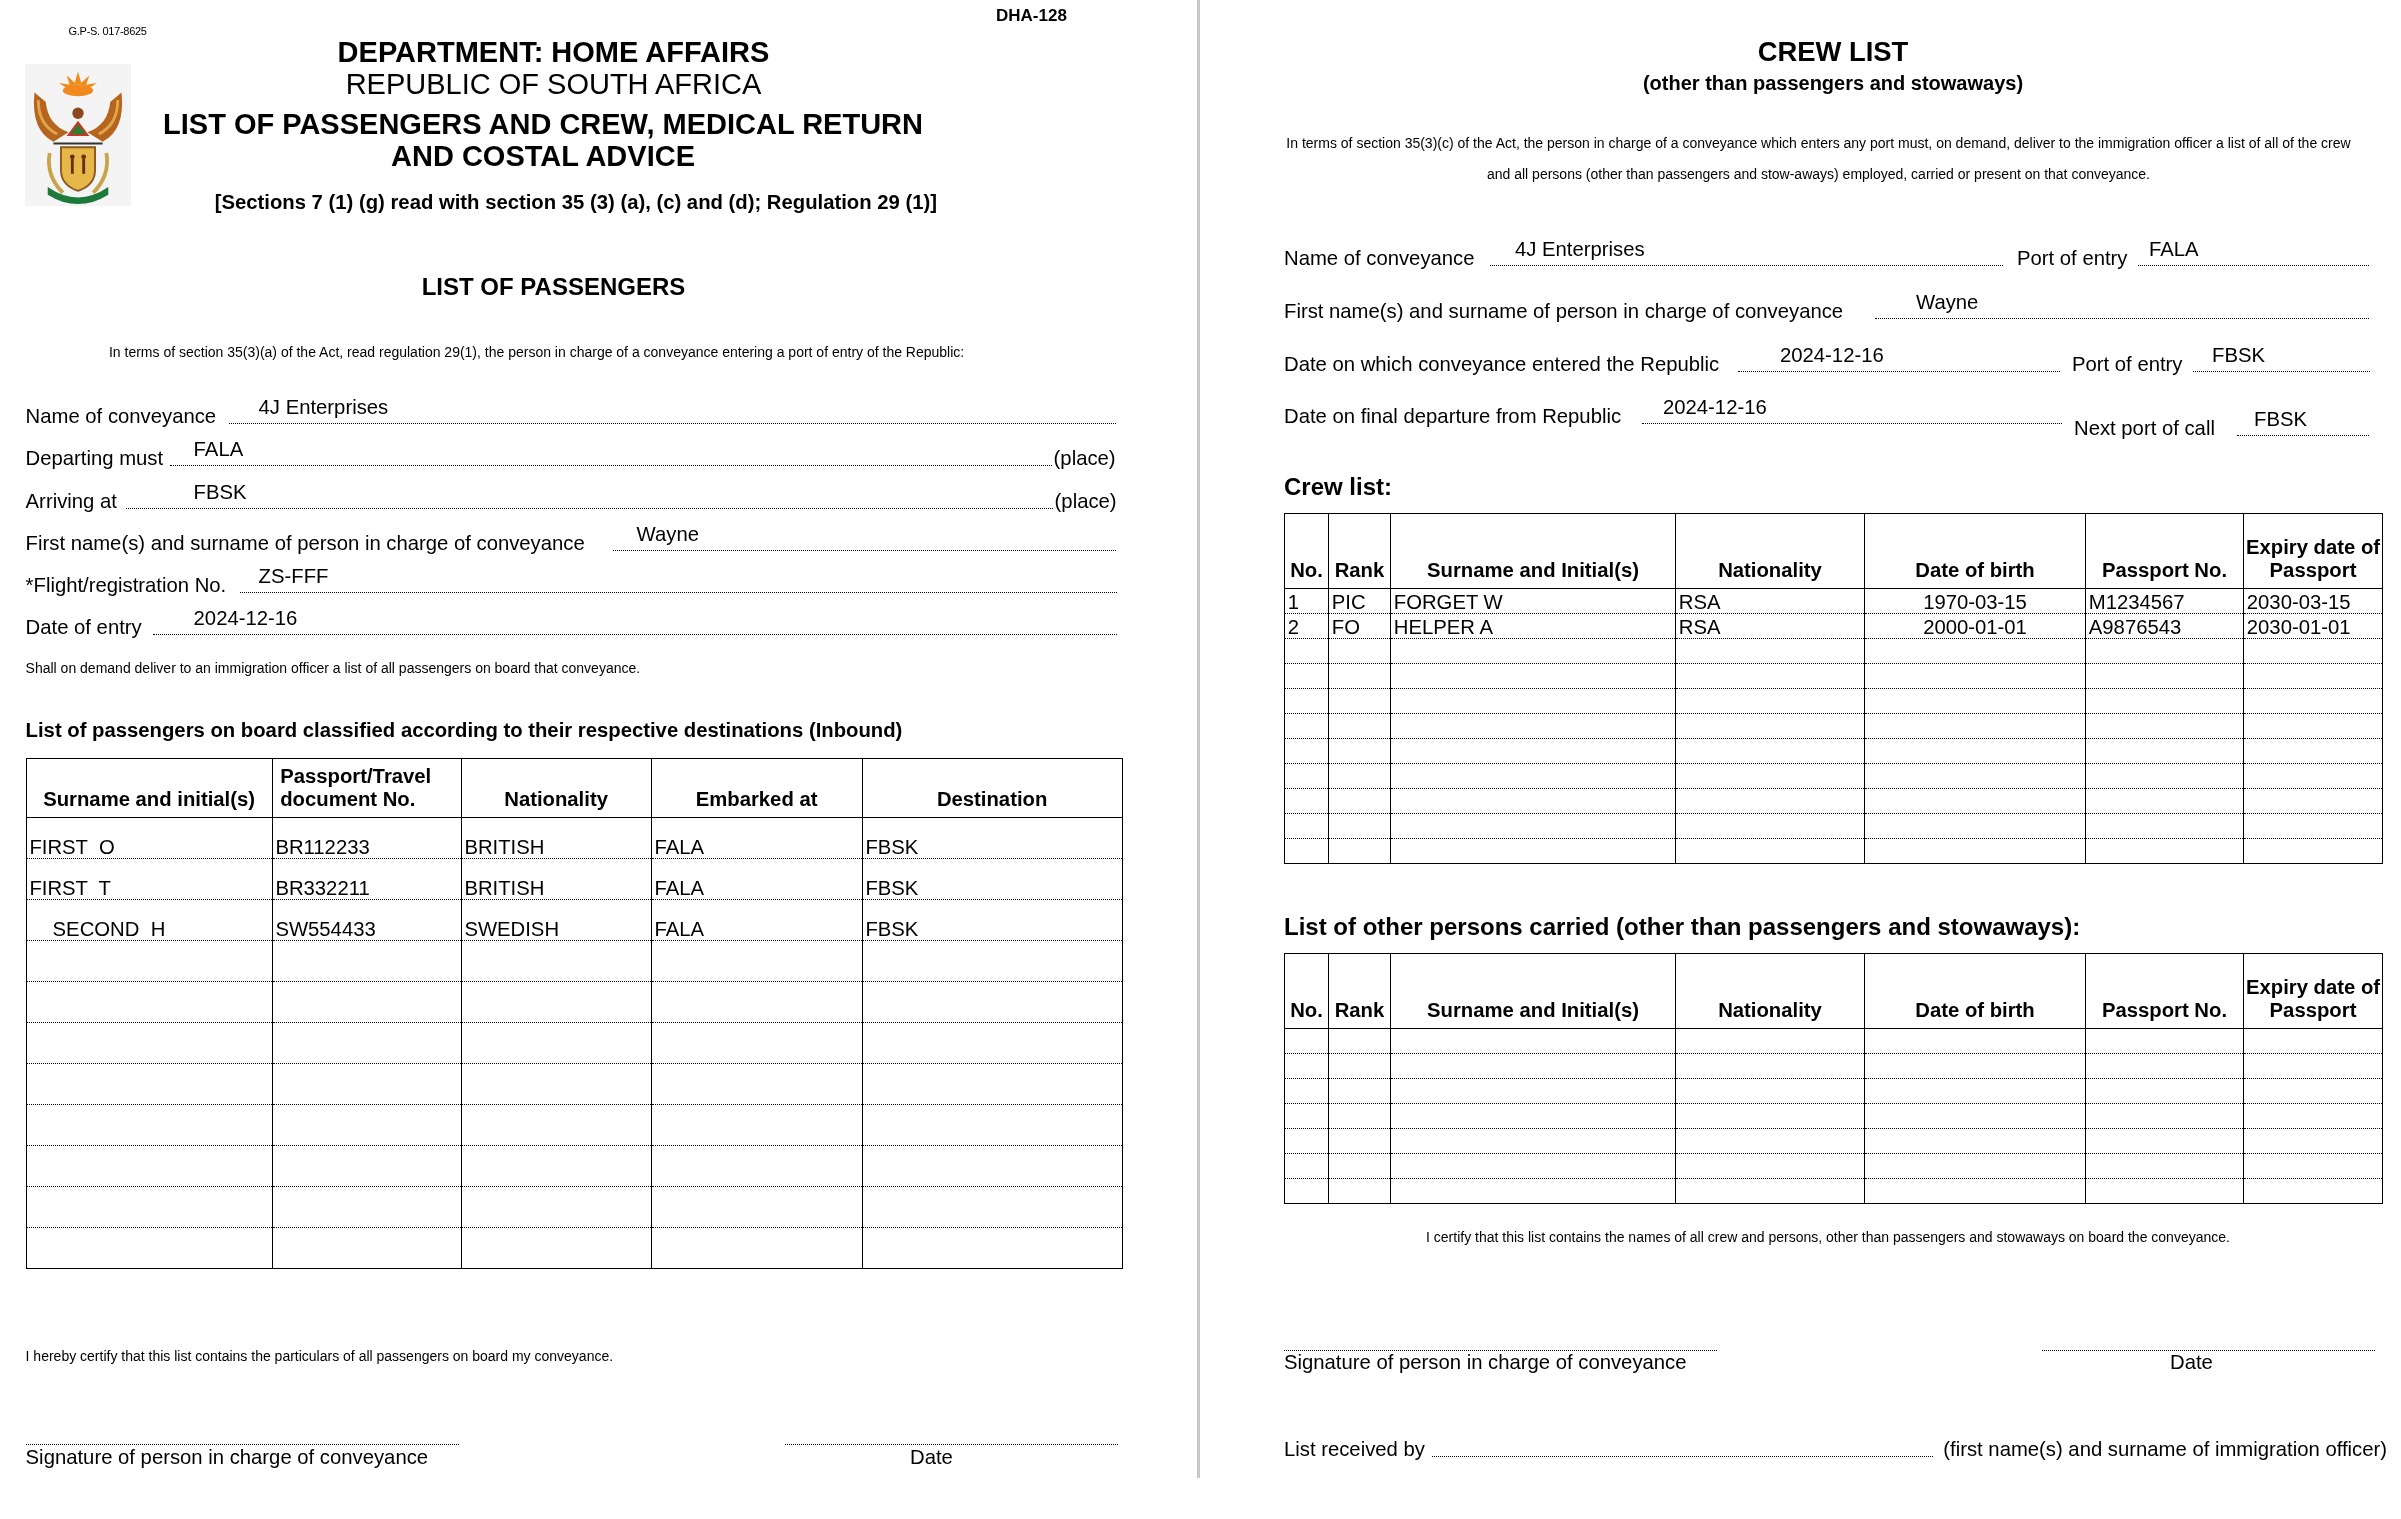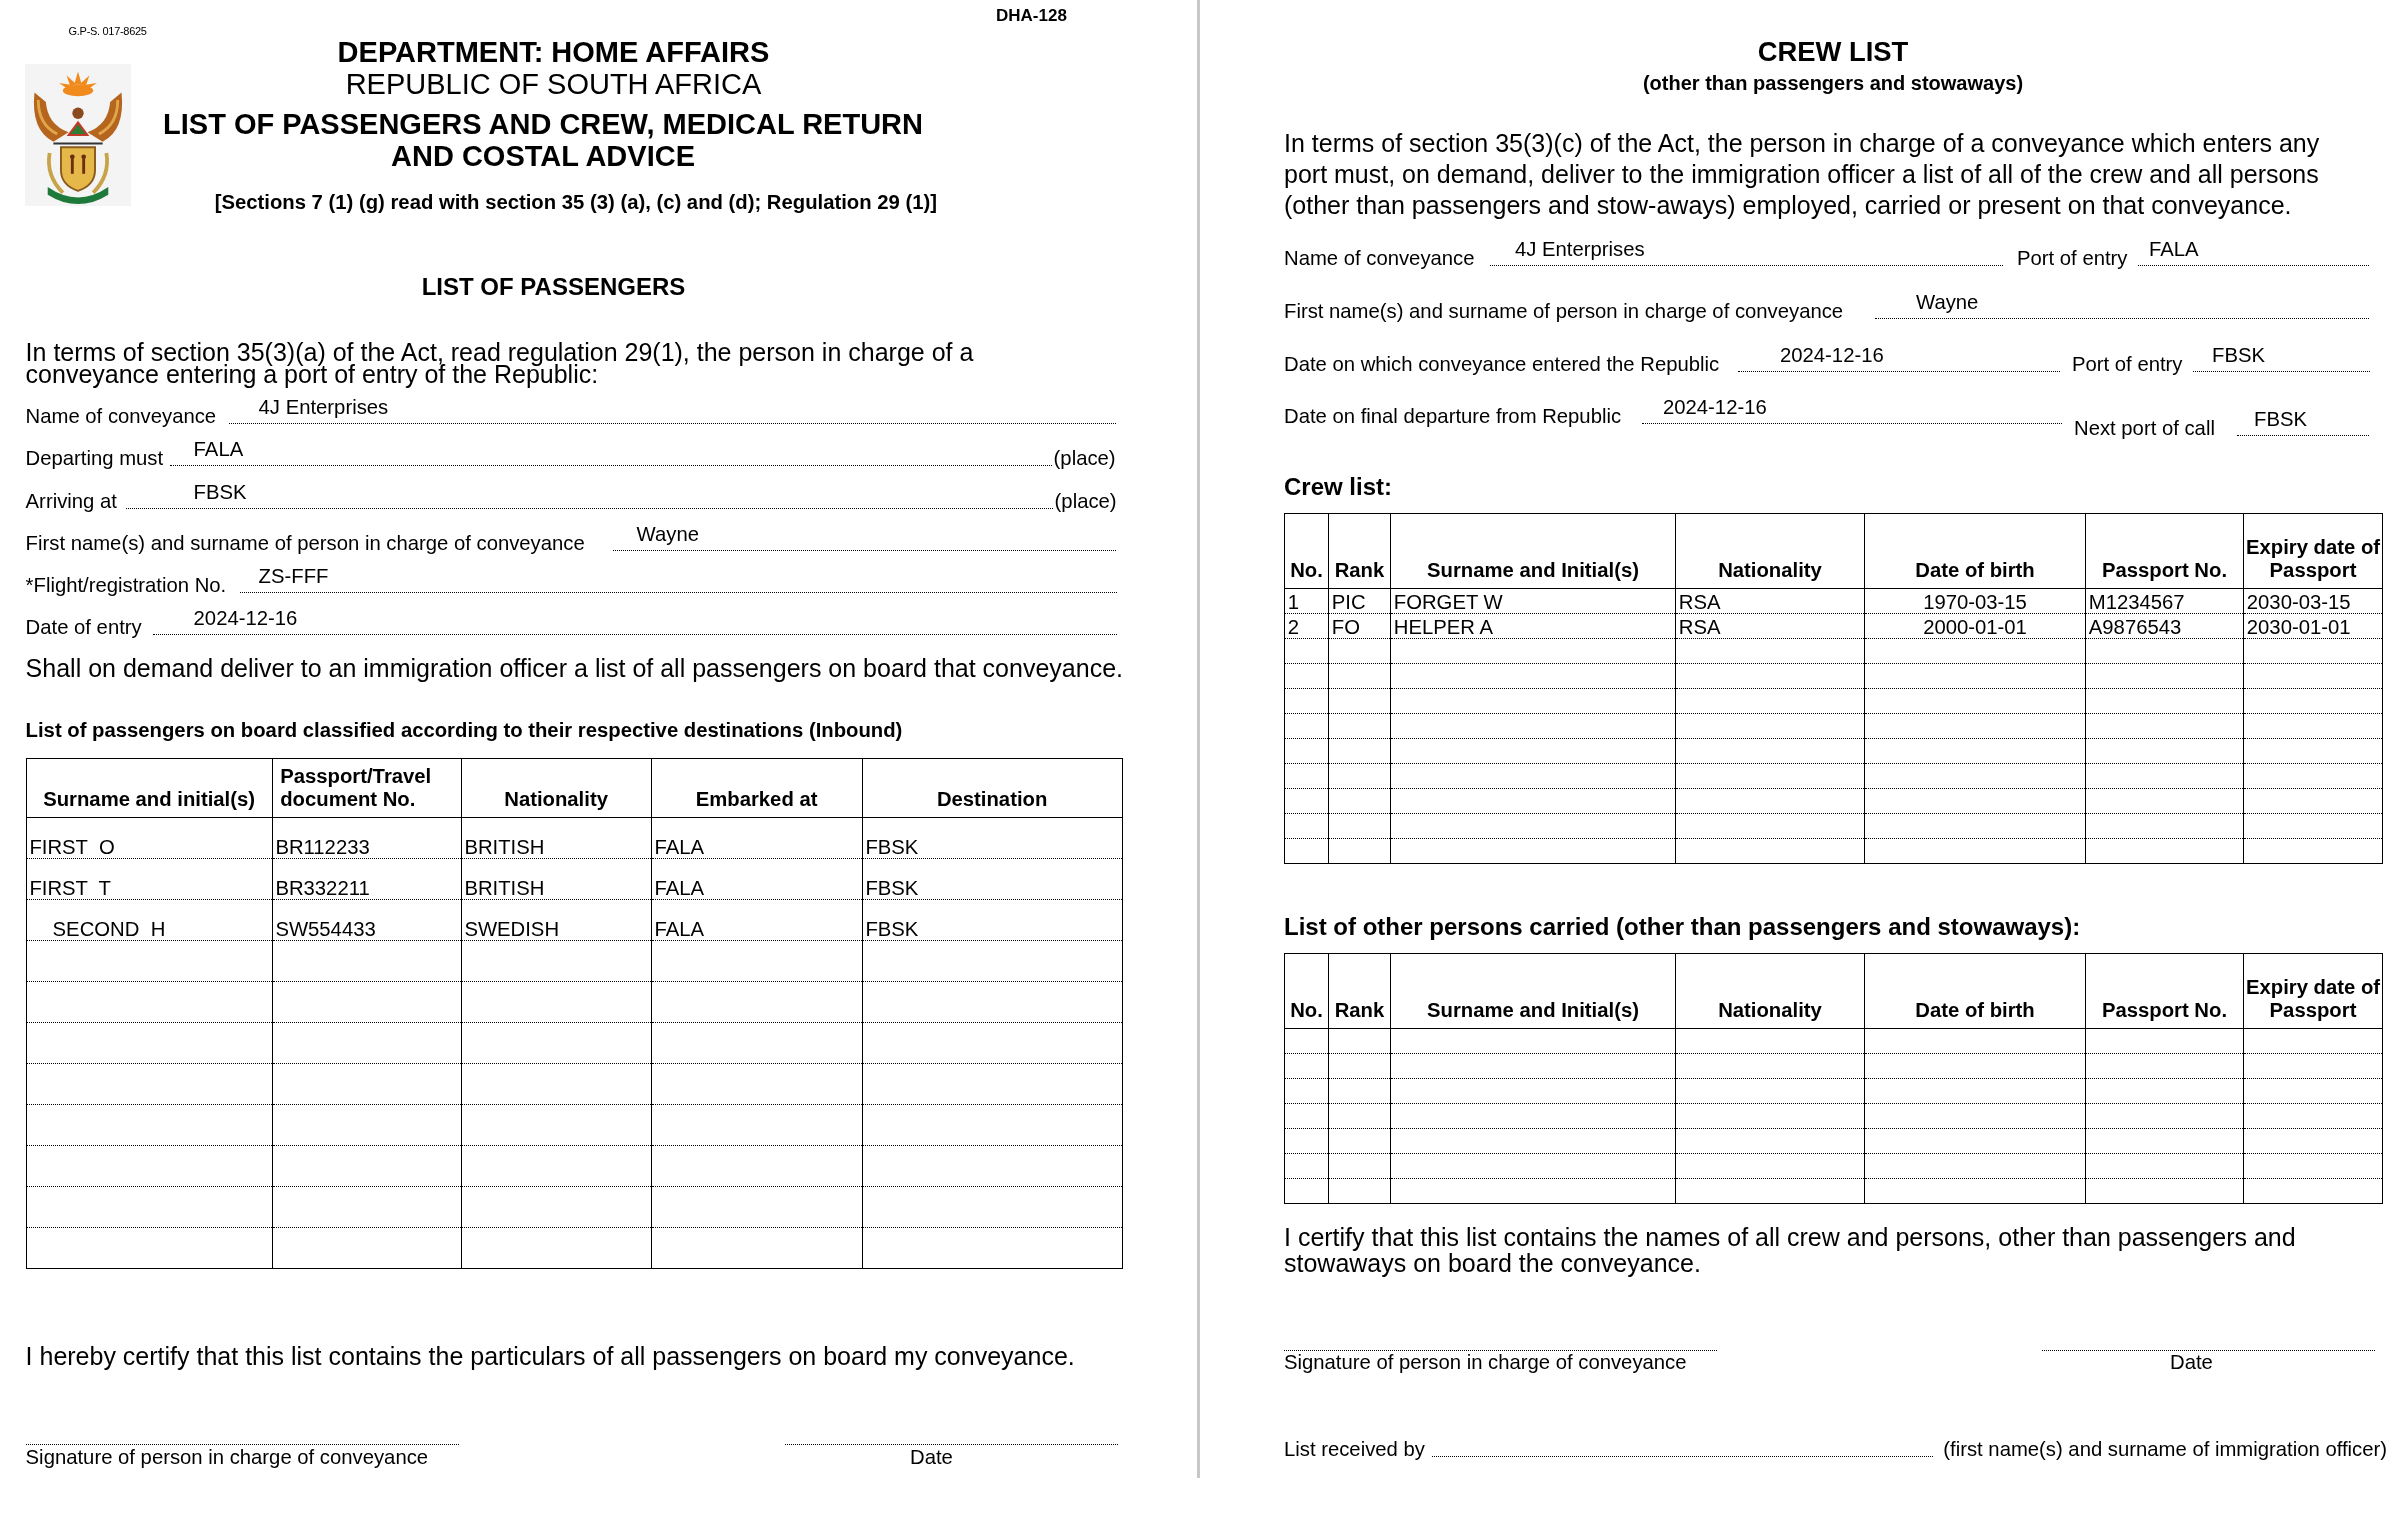--- a/index.html
+++ b/index.html
@@ -14,21 +14,21 @@
   .divider { position:absolute; left:1197px; top:0; width:2.8px; height:1478px; background:#c8c8c8; }
 
   .crest { position:absolute; left:24.6px; top:64px; width:106px; height:142px; }
 
   .h1 { left:170px; width:767px; top:36px; font-size:29px; font-weight:bold; text-align:center; }
   .h2 { left:170px; width:767px; top:68px; font-size:29px; text-align:center; }
   .h3 { left:141px; width:804px; top:108px; font-size:29px; font-weight:bold; text-align:center; line-height:32px; white-space:normal; }
   .h4 { left:170px; width:767px; top:191px; font-size:20.3px; font-weight:bold; text-align:right; line-height:22px; white-space:normal; }
   .h5 { left:170px; width:767px; top:273px; font-size:24px; font-weight:bold; text-align:center; }
 
-  .para { font-size:25px; line-height:22px; white-space:normal; }
+  .para { font-size:14px; line-height:22px; white-space:normal;text-align:center; }
 
   
   .field { position:absolute; font-size:20.3px; height:28px; }
   .field .lbl { position:absolute; left:0; bottom:0; white-space:nowrap; }
   .field .dots { position:absolute; bottom:3.8px; height:0; border-bottom:1.9px dotted #000; }
   .field .val { position:absolute; bottom:9.5px; font-size:20.3px; white-space:nowrap; }
   .field .suffix { position:absolute; right:0; bottom:0; white-space:nowrap; }
 
   
   table.grid { position:absolute; border-collapse:collapse; table-layout:fixed; font-size:20.3px; }

